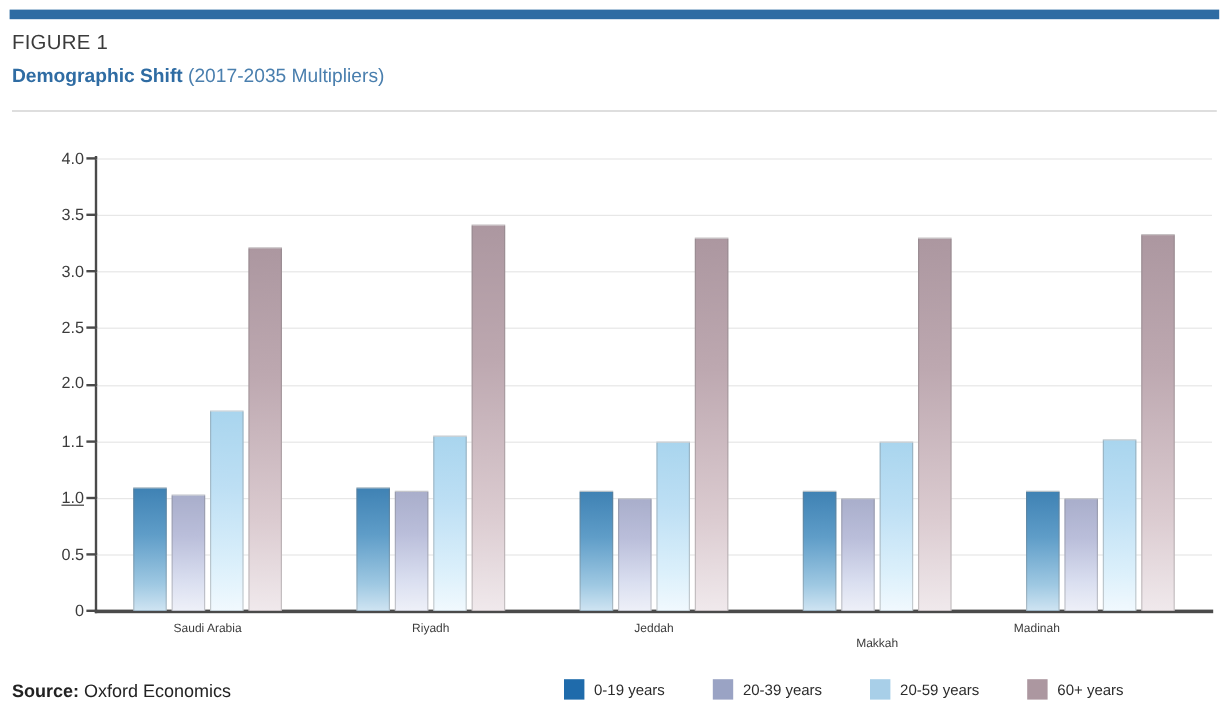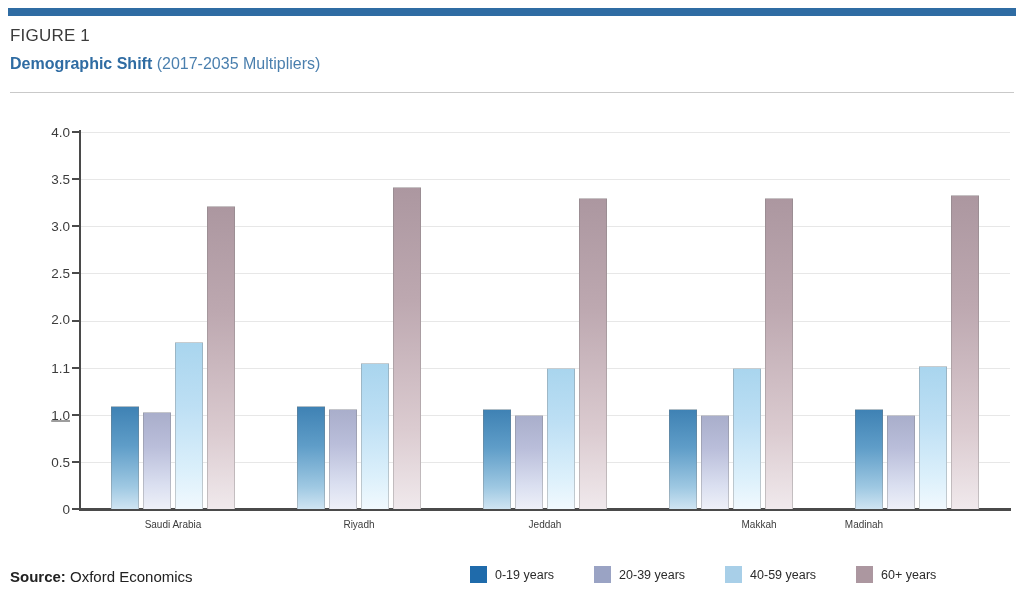--- a/index.html
+++ b/index.html
@@ -215,41 +215,41 @@
         <div class="bar s1" title="Madinah — 20-39 years: 1" style="left: 32px; width: 28px; height: 94.25px;"></div>
         <div class="bar s2" title="Madinah — 40-59 years: 1.52" style="left: 64px; width: 28px; height: 143.26px;"></div>
         <div class="bar s3" title="Madinah — 60+ years: 3.33" style="left: 96px; width: 28px; height: 313.853px;"></div>
       </div>
     </div>
 
   <div id="cat-labels">
       <div class="cat-label" style="left: 173px;">Saudi Arabia</div>
       <div class="cat-label" style="left: 359px;">Riyadh</div>
       <div class="cat-label" style="left: 545px;">Jeddah</div>
-      <div class="cat-label" style="left: 759px;">Makkah</div>
+      <div class="cat-label" style="left: 731px; margin-top: 12px;">Makkah</div>
       <div class="cat-label" style="left: 864px;">Madinah</div>
     </div>
 
   <div class="source">
     <span class="s-lab">Source:</span>
     <span>Oxford Economics</span>
   </div>
 
   <div class="legend" id="legend">
       <div class="legend-item">
         <span class="legend-swatch" style="background: rgb(31, 107, 171);"></span>
         <span class="legend-text">0-19 years</span>
       </div>
       <div class="legend-item">
         <span class="legend-swatch" style="background: rgb(154, 163, 196);"></span>
         <span class="legend-text">20-39 years</span>
       </div>
       <div class="legend-item">
         <span class="legend-swatch" style="background: rgb(168, 207, 232);"></span>
-        <span class="legend-text">40-59 years</span>
+        <span class="legend-text">20-59 years</span>
       </div>
       <div class="legend-item">
         <span class="legend-swatch" style="background: rgb(172, 151, 160);"></span>
         <span class="legend-text">60+ years</span>
       </div>
     </div>
 
 <div class="tick" style="top: 508px;"></div>
     <div class="tick" style="top: 460.875px;"></div>
     <div class="tick" style="top: 413.75px;"></div>

